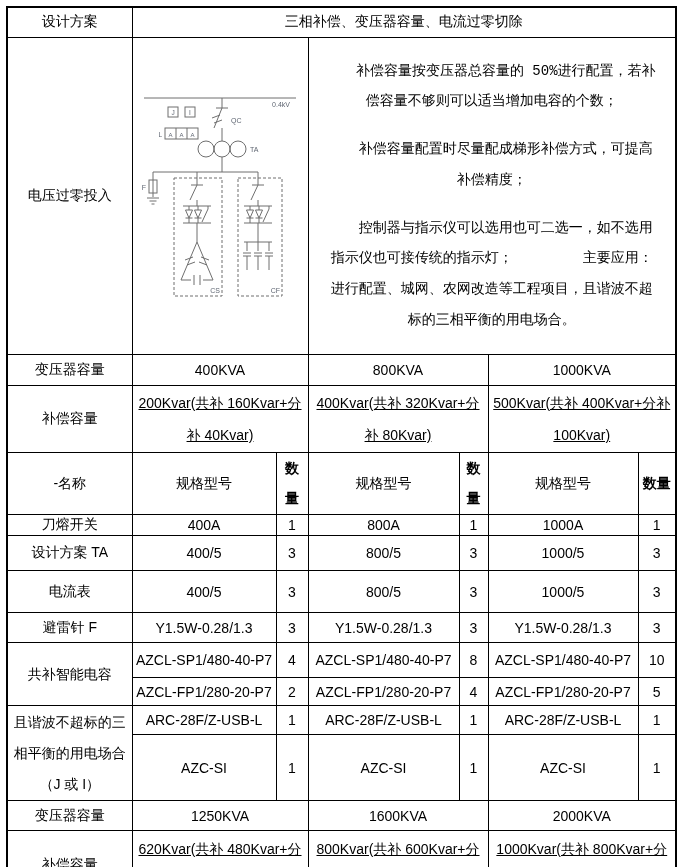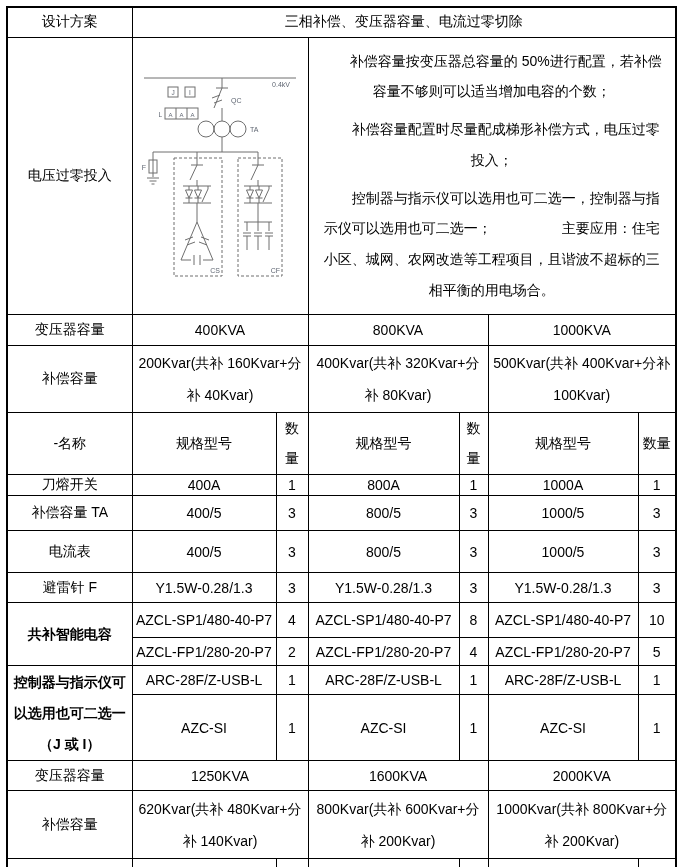--- a/index.html
+++ b/index.html
@@ -12,28 +12,28 @@
   table.spec{
     width:669px;table-layout:fixed;border-collapse:collapse;
     border:2px solid #000;
   }
   table.spec td{
     border:1px solid #000;
     text-align:center;vertical-align:middle;
     font-size:14px;padding:1px 2px;overflow:hidden;
   }
   td.lat{font-size:13px;}
-  td.wrap2{line-height:2.3;font-size:13px;}
-  td.namecol{font-size:14px;line-height:2.2;padding:0 4px;font-weight:bold;}
-  td.qtyhead{line-height:2.1;padding:0;}
+  td.wrap2{line-height:2.3;font-size:13px;text-decoration:underline;}
+  td.namecol{font-size:14px;line-height:2.2;padding:0 4px;}
+  td.qtyhead{line-height:2.1;padding:0;font-weight:bold;}
   td.notes{
     text-align:left;vertical-align:top;
     font-size:13.5px;line-height:2.2;padding:4px 5px 0 5px;
   }
-  td.notes p{margin:7px;text-indent:2em;}
+  td.notes p{margin:17px;text-indent:2em;font-family:Liberation Mono, monospace;}
   td.diagcell{padding:0;vertical-align:middle;}
   
   tr.r1{height:30px}  tr.r2{height:217px} tr.r3{height:31px}
   tr.r4{height:65px}  tr.r5{height:58px}  tr.r6{height:19px}
   tr.r7{height:35px}  tr.r8{height:42px}  tr.r9{height:30px}
   tr.r10{height:35px} tr.r11{height:28px} tr.r12{height:28px}
   tr.r13{height:65px} tr.r14{height:30px} tr.r15{height:68px}
   tr.r16{height:62px}
   svg.sld{display:block;margin:3px auto 0 auto;}
   svg.sld line,svg.sld rect,svg.sld circle,svg.sld path,svg.sld polygon{
@@ -176,22 +176,22 @@
                 <line x1="127" y1="164" x2="135" y2="164"></line>
           <line x1="109" y1="164" x2="109" y2="178"></line>
           <line x1="120" y1="164" x2="120" y2="178"></line>
           <line x1="131" y1="164" x2="131" y2="178"></line>
           <text x="142" y="201" font-size="7" text-anchor="end">CF</text>
         </g>
       </svg>
     </td>
     <td colspan="4" class="notes">
       <p>补偿容量按变压器总容量的 50%进行配置，若补偿容量不够则可以适当增加电容的个数；</p>
-      <p>补偿容量配置时尽量配成梯形补偿方式，电压过零投入；</p>
-      <p>控制器与指示仪可以选用也可二选一，控制器与指示仪可以选用也可二选一；　　　　　主要应用：住宅小区、城网、农网改造等工程项目，且谐波不超标的三相平衡的用电场合。</p>
+      <p>补偿容量配置时尽量配成梯形补偿方式，可提高补偿精度；</p>
+      <p>控制器与指示仪可以选用也可二选一，如不选用指示仪也可接传统的指示灯；　　　　　主要应用：进行配置、城网、农网改造等工程项目，且谐波不超标的三相平衡的用电场合。</p>
     </td>
   </tr>
 
   <tr class="r3">
     <td>变压器容量</td>
     <td colspan="2" class="lat">400KVA</td>
     <td colspan="2" class="lat">800KVA</td>
     <td colspan="2" class="lat">1000KVA</td>
   </tr>
   <tr class="r4">
@@ -213,21 +213,21 @@
   <tr class="r6">
     <td>刀熔开关</td>
     <td class="lat">400A</td>
     <td class="lat">1</td>
     <td class="lat">800A</td>
     <td class="lat">1</td>
     <td class="lat">1000A</td>
     <td class="lat">1</td>
   </tr>
   <tr class="r7">
-    <td>补偿容量 TA</td>
+    <td>设计方案 TA</td>
     <td class="lat">400/5</td>
     <td class="lat">3</td>
     <td class="lat">800/5</td>
     <td class="lat">3</td>
     <td class="lat">1000/5</td>
     <td class="lat">3</td>
   </tr>
   <tr class="r8">
     <td>电流表</td>
     <td class="lat">400/5</td>
@@ -257,21 +257,21 @@
   </tr>
   <tr class="r11">
     <td class="lat">AZCL-FP1/280-20-P7</td>
     <td class="lat">2</td>
     <td class="lat">AZCL-FP1/280-20-P7</td>
     <td class="lat">4</td>
     <td class="lat">AZCL-FP1/280-20-P7</td>
     <td class="lat">5</td>
   </tr>
   <tr class="r12">
-    <td rowspan="2" class="namecol">控制器与指示仪可以选用也可二选一（J 或 I）</td>
+    <td rowspan="2" class="namecol">且谐波不超标的三相平衡的用电场合（J 或 I）</td>
     <td class="lat">ARC-28F/Z-USB-L</td>
     <td class="lat">1</td>
     <td class="lat">ARC-28F/Z-USB-L</td>
     <td class="lat">1</td>
     <td class="lat">ARC-28F/Z-USB-L</td>
     <td class="lat">1</td>
   </tr>
   <tr class="r13">
     <td class="lat">AZC-SI</td>
     <td class="lat">1</td>

